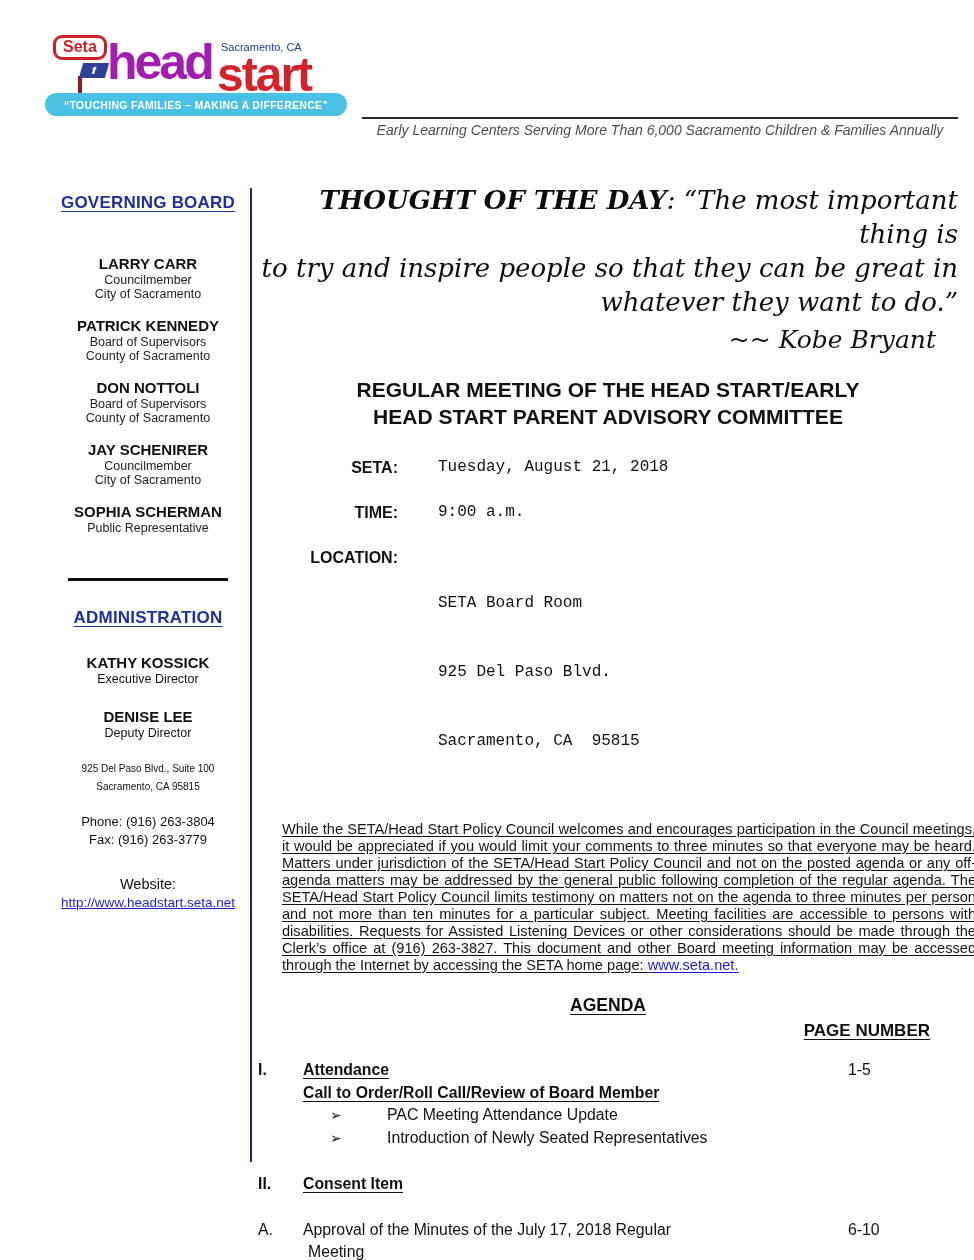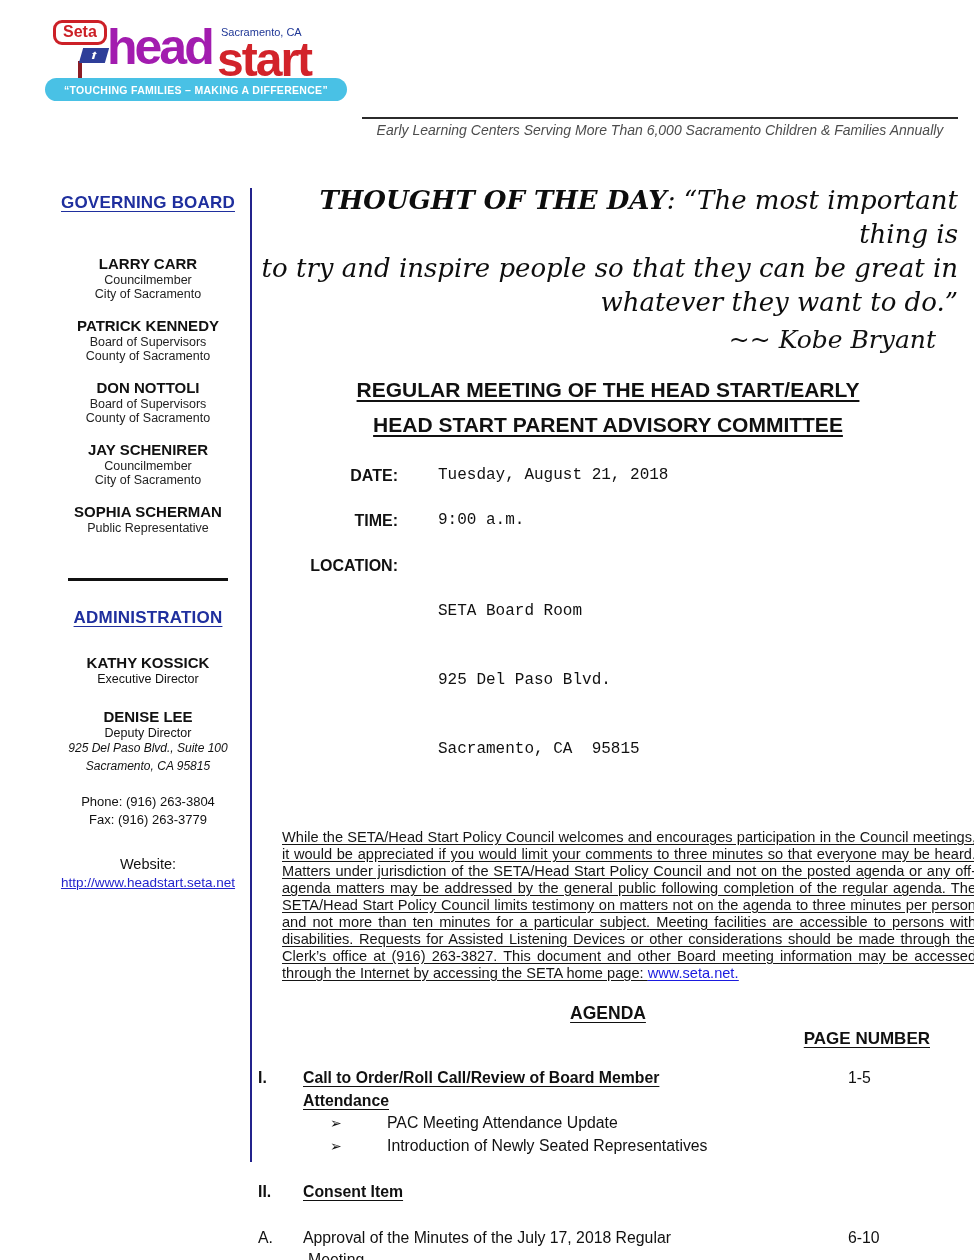--- a/index.html
+++ b/index.html
@@ -1,20 +1,20 @@
 <!DOCTYPE html>
 <html><head>
 <meta charset="utf-8">
 <style>
   html,body{margin:0;padding:0;background:#ffffff;}
   .page{position:relative;width:974px;height:1260px;background:#ffffff;overflow:hidden;
         font-family:"Liberation Sans",sans-serif;color:#111;}
 
   
-  .logo-area{position:absolute;left:45px;top:12px;width:310px;height:92px;}
+  .logo-area{position:absolute;left:45px;top:27px;width:310px;height:92px;}
   .seta-badge{position:absolute;left:8px;top:8px;border:3px solid #cc2027;border-radius:9px;
       color:#cc2027;font-weight:bold;font-size:16px;padding:0 7px 1px;background:#fff;}
   .cube{position:absolute;left:32px;top:36px;width:36px;height:42px;}
   .cube-top{width:26px;height:15px;margin-left:4px;background:#2e3e99;transform:skewX(-16deg);
       display:flex;align-items:center;justify-content:center;color:#fff;font-size:10px;line-height:10px;}
   .cube-front{width:24px;height:21px;margin-left:1px;border:2px solid #8c1c24;
       background:repeating-linear-gradient(90deg,#ffffff 0 3px,#cc2630 3px 6px);}
   .brand-head{position:absolute;left:62px;top:6px;font-size:50px;font-weight:bold;color:#a21caf;
       letter-spacing:-3px;}
   .sac-label{position:absolute;left:176px;top:14px;font-size:11px;color:#1f3796;}
@@ -36,39 +36,39 @@
   .member-list{margin-top:42px;}
   .member{margin-bottom:16px;}
   .member .name{display:block;font-size:15px;font-weight:bold;line-height:18px;text-align:center;}
   .member .role{display:block;font-size:12.5px;line-height:14px;color:#222;}
   .sb-divider{height:3px;background:#111;width:160px;margin:43px auto 0;}
   .sb-admin-heading{margin-top:27px;}
   .staff1{margin-top:26px;}
   .staff2{margin-top:22px;}
   .staff .name{display:block;font-size:15px;font-weight:bold;line-height:18px;}
   .staff .role{display:block;font-size:12.5px;line-height:14px;}
-  .sb-address{font-size:12px;line-height:17.5px;font-style:italic;}
+  .sb-address{margin-top:20px;font-size:10px;line-height:17.5px;}
   .sb-phones{margin-top:18px;font-size:13px;line-height:17.5px;}
   .sb-website{margin-top:28px;font-size:14.5px;line-height:17.5px;}
   .sb-website a{color:#2323cc;text-decoration:underline;font-size:13.5px;}
 
   .vline{position:absolute;left:250px;top:188px;width:2px;height:974px;background:#23238c;}
 
   
   .main{position:absolute;left:258px;top:183px;width:700px;}
 
   .thought{font-family:"DejaVu Serif",serif;font-style:italic;font-size:26px;line-height:34px;
       text-align:right;color:#0d0d0d;}
   .thought .tl{font-weight:bold;}
   .thought-attr{font-family:"DejaVu Serif",serif;font-style:italic;font-size:25px;
       text-align:right;padding-right:22px;margin-top:6px;}
 
   .meeting-title{margin-top:22px;text-align:center;font-size:21px;font-weight:bold;line-height:27px;}
   .meeting-title span{display:block;}
-  .meeting-title .ul{text-decoration:underline;text-underline-offset:3px;margin-top:8px;}
+  .meeting-title .ul{text-underline-offset:3px;}
 
   .details{margin-top:26px;font-size:16px;}
   .detail-row{display:flex;margin-bottom:22px;}
   .detail-label{width:140px;text-align:right;font-weight:bold;line-height:23px;}
   .detail-value{margin-left:40px;line-height:23px;white-space:pre-wrap;font-family:Liberation Mono, monospace;}
   .detail-value span{display:block;}
 
   .notice{margin-top:14px;margin-left:24px;width:694px;font-size:14.6px;line-height:17px;
       text-align:justify;text-decoration:underline;text-underline-offset:2px;color:#151515;}
   .notice a{color:#1a1adf;}
@@ -171,21 +171,21 @@
     </div>
     <div class="thought-attr">~~ Kobe Bryant</div>
 
     <div class="meeting-title">
       <span class="ul">REGULAR MEETING OF THE HEAD START/EARLY</span>
       <span class="ul">HEAD START PARENT ADVISORY COMMITTEE</span>
     </div>
 
     <div class="details">
       <div class="detail-row">
-        <span class="detail-label">DATE:</span>
+        <span class="detail-label">SETA:</span>
         <span class="detail-value">Tuesday, August 21, 2018</span>
       </div>
       <div class="detail-row">
         <span class="detail-label">TIME:</span>
         <span class="detail-value">9:00 a.m.</span>
       </div>
       <div class="detail-row">
         <span class="detail-label">LOCATION:</span>
         <span class="detail-value">
           <span>SETA Board Room</span>
@@ -198,22 +198,22 @@
     <p class="notice"><span>While the SETA/Head Start Policy Council welcomes and encourages participation in the Council meetings, it would be appreciated if you would limit your comments to three minutes so that everyone may be heard.  Matters under jurisdiction of the SETA/Head Start Policy Council and not on the posted agenda or any off-agenda matters may be addressed by the general public following completion of the regular agenda.  The SETA/Head Start Policy Council limits testimony on matters not on the agenda to three minutes per person and not more than ten minutes for a particular subject. Meeting facilities are accessible to persons with disabilities. Requests for Assisted Listening Devices or other considerations should be made through the Clerk’s office at (916) 263-3827.  This document and other Board meeting information may be accessed through the Internet by accessing the SETA home page: </span><a href="#">www.seta.net.</a></p>
 
     <div class="agenda-title"><span>AGENDA</span></div>
     <div class="pagenum-label"><span>PAGE NUMBER</span></div>
 
     <div class="agenda">
 
       <div class="arow">
         <span class="num">I.</span>
         <span>
+          <span class="atitle">Attendance</span>
           <span class="atitle">Call to Order/Roll Call/Review of Board Member</span>
-          <span class="atitle">Attendance</span>
           <span class="ibullet">
             <span class="arr">➢</span>
             <span>PAC Meeting Attendance Update</span>
           </span>
           <span class="ibullet">
             <span class="arr">➢</span>
             <span>Introduction of Newly Seated Representatives</span>
           </span>
         </span>
         <span class="apage">1-5</span>

